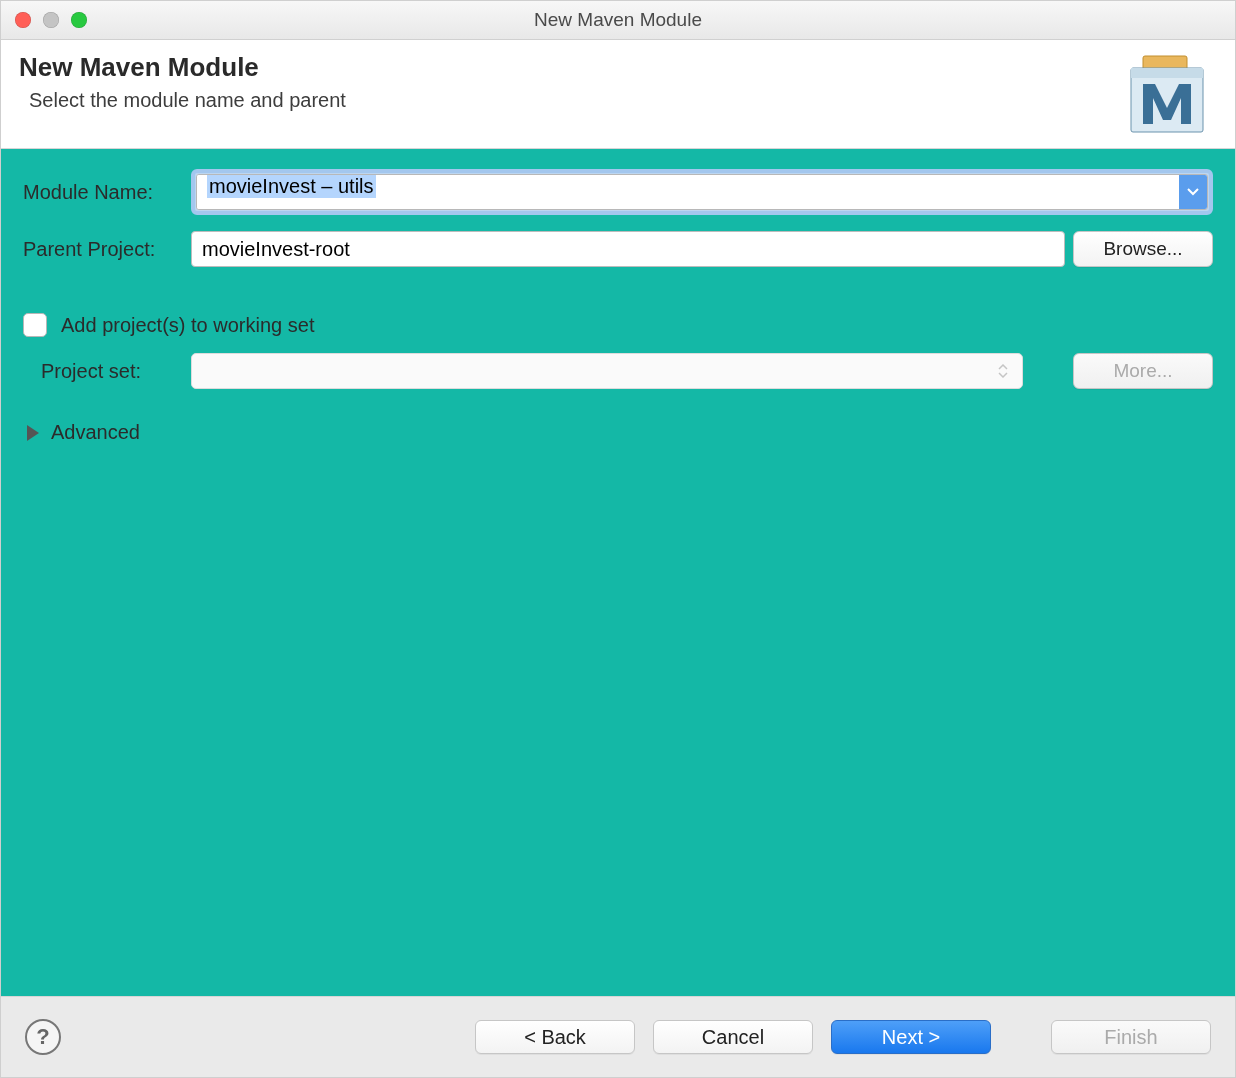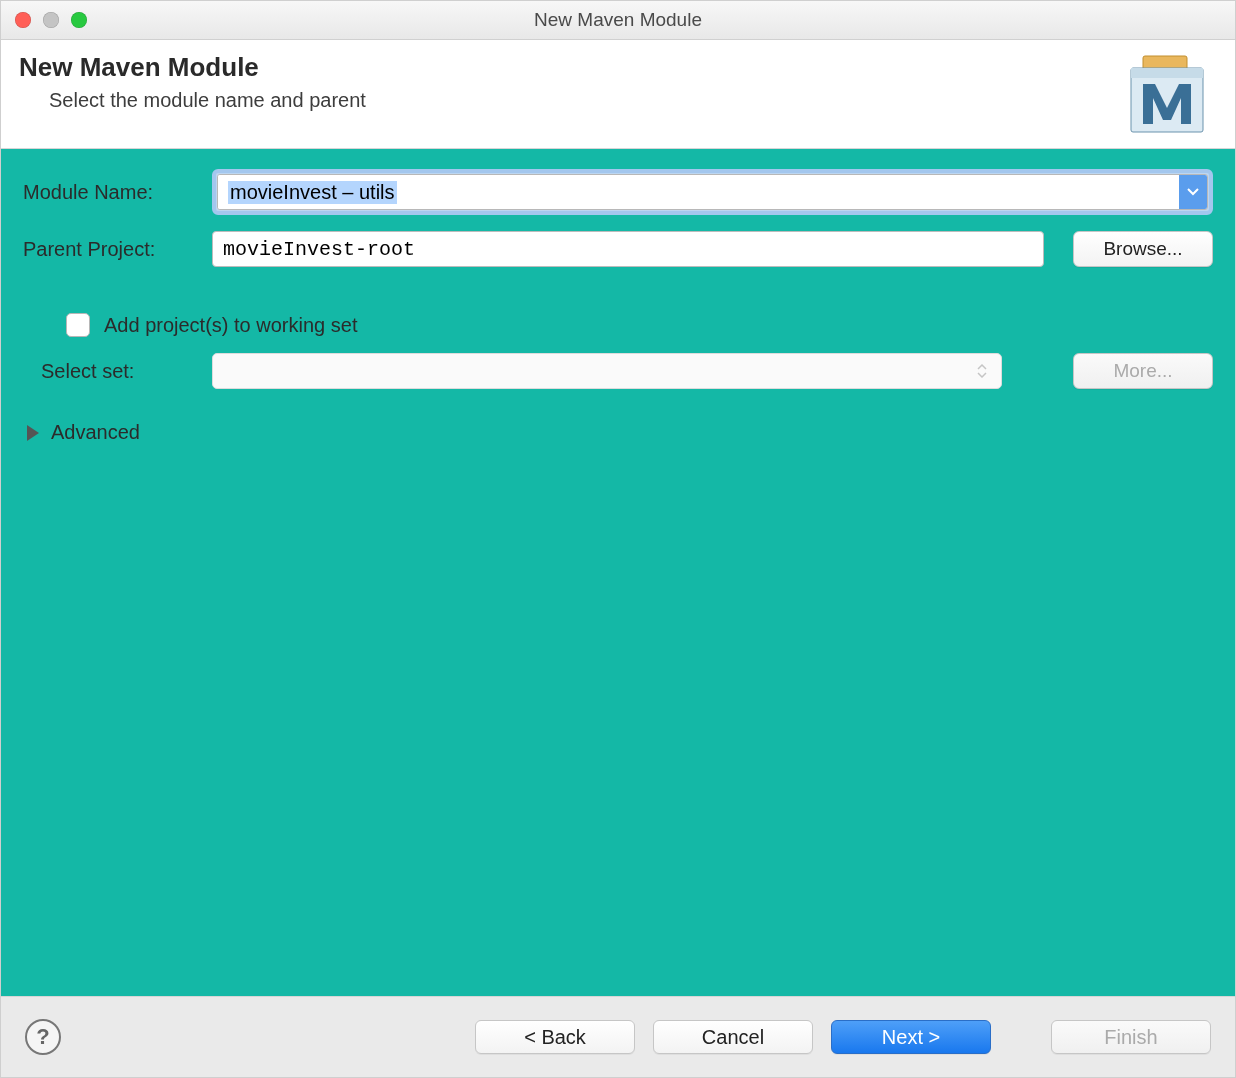--- a/index.html
+++ b/index.html
@@ -66,21 +66,21 @@
   }
   .header h1 {
     margin: 0 0 6px 0;
     font-size: 26px;
     font-weight: 700;
     color: #2a2a2a;
   }
   .header .subtitle {
     font-size: 20px;
     color: #3d3d3d;
-    margin-left: 30px;
+    margin-left: 10px;
   }
 
   
   .maven-icon-wrap {
     width: 88px;
     height: 80px;
     position: relative;
     margin-top: 2px;
     margin-right: 6px;
   }
@@ -107,21 +107,21 @@
     height: 22px;
     border: 1px solid #b7b7b7;
     border-radius: 5px;
     background: #fff;
   }
 
   
   .form-row {
     display: flex;
     align-items: center;
-    gap: 29px;
+    gap: 8px;
     margin-bottom: 16px;
   }
   .form-label {
     width: 160px;
     flex: 0 0 160px;
     font-size: 20px;
     color: #2b2b2b;
   }
   .label-indent {
     width: 160px;
@@ -158,42 +158,41 @@
     color: #000;
     background: #fff;
   }
   .combo-input .selected-text {
     background: #b4d5fd;
     padding: 0 2px;
   }
   .combo-input-inner {
     height: 100%;
     display: flex;
-    align-items: center;
+    align-items: flex-start;
   }
   .combo-arrow {
     width: 28px;
     background: #5a9ded;
     display: flex;
     align-items: center;
     justify-content: center;
   }
   .combo-arrow svg { width: 12px; height: 8px; }
 
   .text-input {
     flex: 1 1 auto;
     height: 34px;
     border: 1px solid #bcbcbc;
     border-radius: 4px;
     background: #fff;
     padding: 0 10px;
     font-size: 20px;
     color: #000;
     outline: none;
-    font-family: Liberation Mono, monospace;
   }
 
   .btn {
     height: 36px;
     min-width: 136px;
     padding: 16px 16px;
     border: 1px solid #c6c6c6;
     border-radius: 6px;
     background: linear-gradient(#ffffff, #f3f3f3);
     font-size: 19px;
@@ -341,27 +340,27 @@
     </div>
 
     <div class="form-row">
       <div class="form-label">Parent Project:</div>
       <input class="text-input" type="text" value="movieInvest-root" style="">
       <button class="btn btn-small">Browse...</button>
     </div>
 
     <div class="section-gap"></div>
 
-    <div class="check-row" style="margin-bottom:16px;margin-left:43px;">
+    <div class="check-row" style="margin-bottom:16px;">
       <div class="checkbox"></div>
       <div>Add project(s) to working set</div>
     </div>
 
     <div class="form-row">
-      <div class="label-indent">Select set:</div>
+      <div class="label-indent">Project set:</div>
       <div class="ws-combo">
         <div class="ws-stepper">
           <svg viewBox="0 0 10 6">
               <path d="M1 5 L5 1 L9 5" fill="none" stroke="#666" stroke-width="1.5"></path>
             </svg>
           <svg viewBox="0 0 10 6">
               <path d="M1 1 L5 5 L9 1" fill="none" stroke="#666" stroke-width="1.5"></path>
             </svg>
         </div>
       </div>

